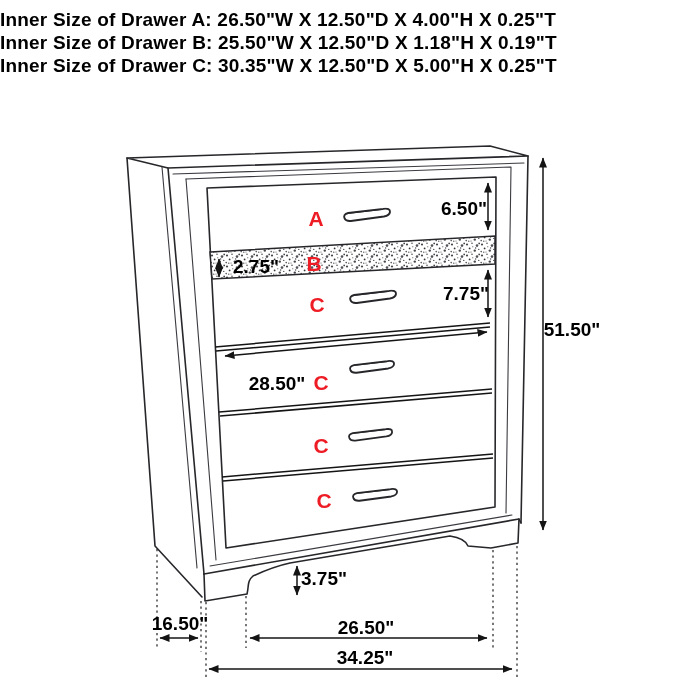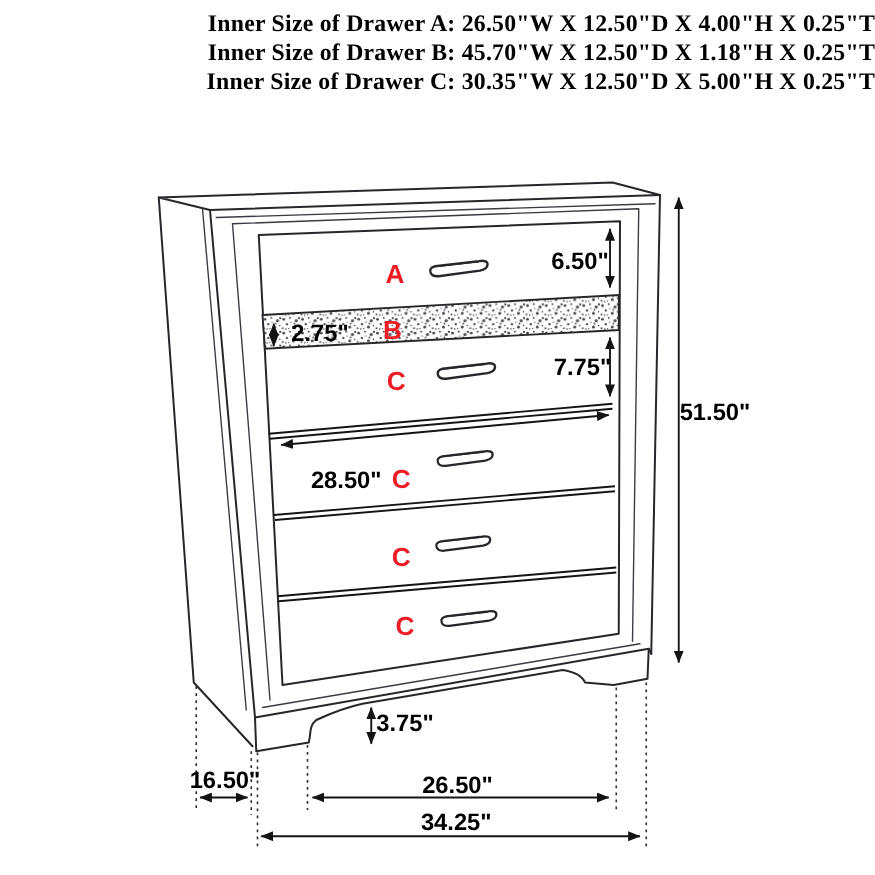--- a/index.html
+++ b/index.html
@@ -1,35 +1,35 @@
 <!DOCTYPE html>
 <html><head>
 <meta charset="utf-8">
 <style>
   html,body{margin:0;padding:0;background:#ffffff;}
   .page{position:relative;width:700px;height:700px;background:#ffffff;overflow:hidden;
         font-family:"Liberation Sans",sans-serif;}
-  .specs{position:absolute;top:8px;left:0;width:700px;text-align:right;font-family:Liberation Serif, serif;}
+  .specs{position:absolute;top:8px;left:0;width:700px;text-align:left;}
   .specs div{font-size:19px;line-height:23px;font-weight:bold;color:#000;letter-spacing:0.2px;}
   svg{position:absolute;top:0;left:0;}
   .ln{stroke:#27272b;stroke-width:1.6;fill:none;stroke-linejoin:round;stroke-linecap:round;}
   .ln-thin{stroke:#3a3a40;stroke-width:1.1;fill:none;stroke-linejoin:round;stroke-linecap:round;}
   .dim{stroke:#141414;stroke-width:1.5;fill:none;}
   .dot{stroke:#2e2e32;stroke-width:1.3;fill:none;stroke-dasharray:2.2 3.4;}
   .dimtxt{font-size:19px;font-weight:bold;fill:#000;}
   .redtxt{font-size:21px;font-weight:bold;}
 </style>
 </head>
 <body>
 
 <div class="page">
 
   <div class="specs">
     <div>Inner Size of Drawer A: 26.50"W X 12.50"D X 4.00"H X 0.25"T</div>
-    <div>Inner Size of Drawer B: 45.70"W X 12.50"D X 1.18"H X 0.25"T</div>
+    <div>Inner Size of Drawer B: 25.50"W X 12.50"D X 1.18"H X 0.19"T</div>
     <div>Inner Size of Drawer C: 30.35"W X 12.50"D X 5.00"H X 0.25"T</div>
   </div>
 
   <svg width="700" height="700" viewBox="0 0 700 700">
     <defs>
       <marker id="ah" orient="auto-start-reverse" markerWidth="11" markerHeight="8" refX="9.5" refY="4" markerUnits="userSpaceOnUse">
         <path d="M0,0 L10,4 L0,8 Z" fill="#141414"></path>
       </marker>
       <pattern id="speckle" width="15" height="11" patternUnits="userSpaceOnUse">
         <rect width="15" height="11" fill="#ffffff"></rect>

